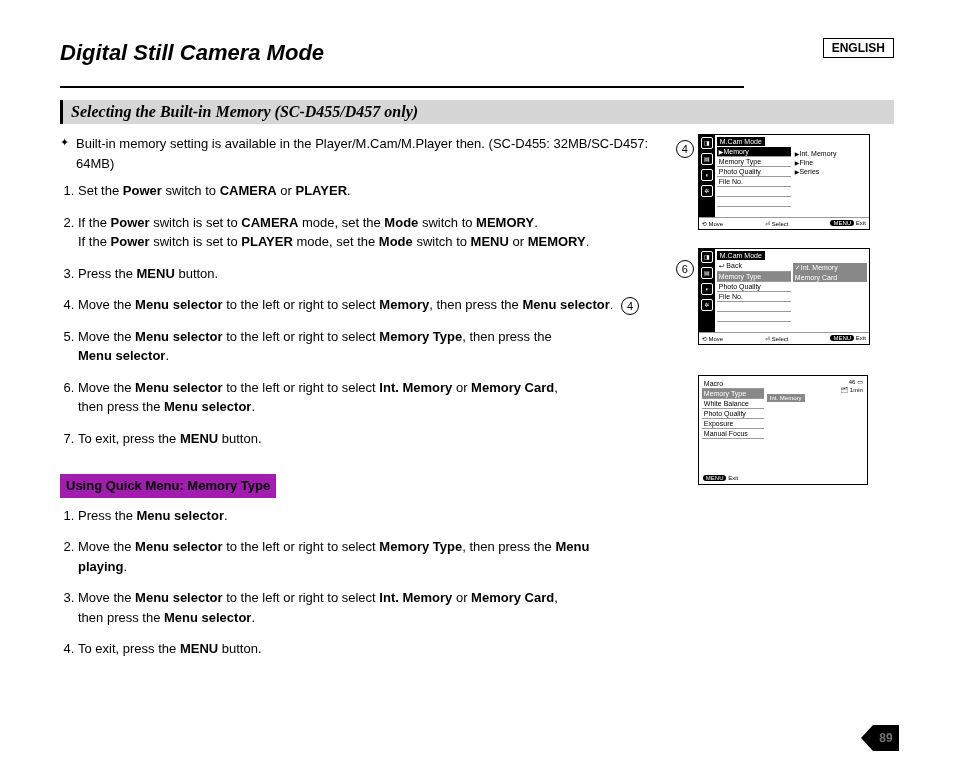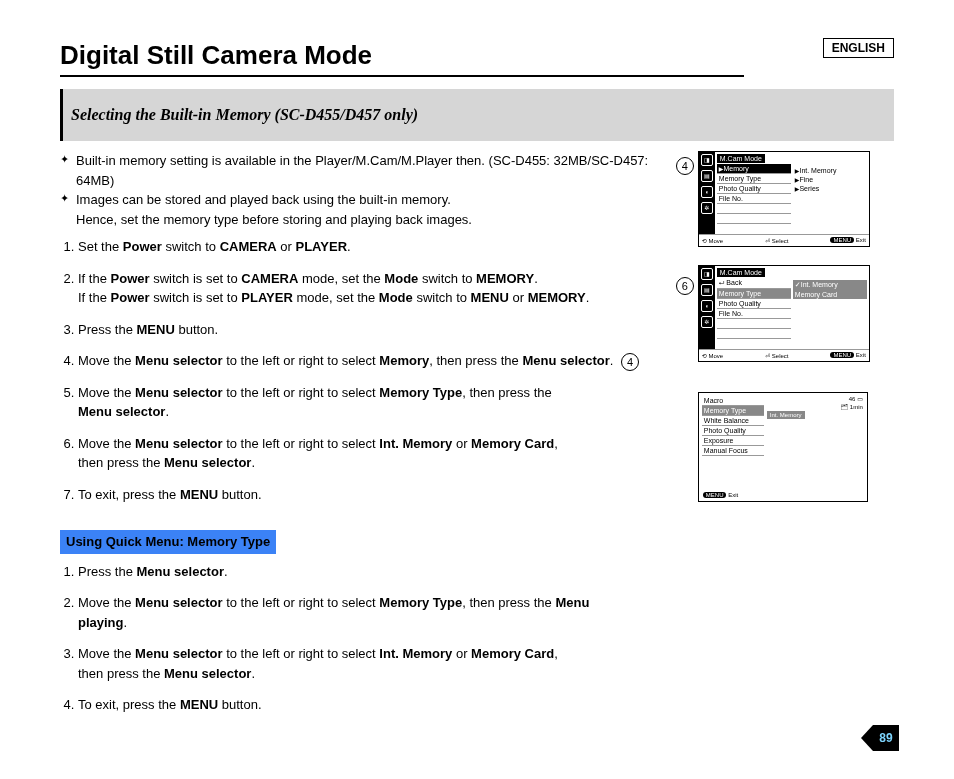--- a/index.html
+++ b/index.html
@@ -1,32 +1,32 @@
 <!DOCTYPE html>
 <html><head>
 <meta charset="utf-8">
 <style>
   html,body { margin:0; padding:0; background:#fff; font-family: Arial, Helvetica, sans-serif; color:#000; }
   .page { width:954px; height:779px; position:relative; box-sizing:border-box; padding:40px 60px 30px 60px; }
   .lang-box { position:absolute; top:38px; right:60px; font-weight:bold; font-size:12px; padding:2px 8px; border:1px solid #000; }
-  .title { font-size:26px; font-weight:bold; border-bottom:2px solid #000; padding-bottom:4px; margin-right:150px; }
-  .subtitle-bar { margin-top:12px; background:#d6d6d6; border-left:3px solid #000; padding:17px 8px; font-style:italic; font-family: "Times New Roman", serif; font-size:16px; font-weight:bold; }
+  .title { font-size:22px; font-weight:bold; border-bottom:2px solid #000; padding-bottom:20px; margin-right:150px;font-style:italic; }
+  .subtitle-bar { margin-top:12px; background:#d6d6d6; border-left:3px solid #000; padding:3px 8px; font-style:italic; font-family: "Times New Roman", serif; font-size:16px; font-weight:bold; }
   .content { display:flex; margin-top:10px; }
   .left { width:640px; font-size:13px; line-height:1.5; }
   .right { width:200px; margin-left:10px; position:relative; }
   .bullet { padding-left:16px; position:relative; }
   .bullet::before { content:"✦"; position:absolute; left:0; top:0; font-size:11px; }
   ol.steps { padding-left:18px; margin:8px 0 0 0; }
   ol.steps > li { margin-bottom:12px; }
   ol.steps li .sub { padding-left:12px; position:relative; }
   ol.steps li .sub::before { content:"■"; position:absolute; left:0; top:2px; font-size:8px; }
-  .subheading { margin-top:14px; background:#3b82f6; display:inline-block; padding:2px 6px; font-weight:bold; font-size:13px; }
+  .subheading { margin-top:14px; background:#a21caf; display:inline-block; padding:2px 6px; font-weight:bold; font-size:13px; }
   b { font-weight:bold; }
   .circnum { display:inline-block; width:16px; height:16px; border:1px solid #000; border-radius:50%; font-size:11px; line-height:16px; text-align:center; vertical-align:middle; margin-left:4px; }
-  .pagenum { position:absolute; right:55px; bottom:28px; width:26px; height:26px; background:#000; color:#7dd3fc; font-size:12px; font-weight:bold; display:flex; align-items:center; justify-content:center; }
+  .pagenum { position:absolute; right:55px; bottom:28px; width:26px; height:26px; background:#000; color:#737373; font-size:12px; font-weight:bold; display:flex; align-items:center; justify-content:center; }
   .arrowtail { position:absolute; right:81px; bottom:28px; width:0; height:0; border-top:13px solid transparent; border-bottom:13px solid transparent; border-right:12px solid #000; }
   
   .lcd { width:170px; border:1px solid #000; font-size:7px; margin-bottom:18px; background:#fff; position:relative; }
   .lcd-inner { display:flex; }
   .lcd-side { width:16px; background:#000; color:#fff; display:flex; flex-direction:column; align-items:center; padding-top:2px; gap:4px; }
   .lcd-side .ico { width:10px; height:10px; border:1px solid #fff; border-radius:2px; font-size:6px; line-height:10px; text-align:center; }
   .lcd-body { flex:1; padding:2px 2px 10px 2px; display:flex; gap:2px; }
   .lcd-col { flex:1; }
   .lcd-row { padding:1px 2px; border-bottom:1px solid #999; white-space:nowrap; }
   .lcd-row.bk { background:#000; color:#fff; }
@@ -48,24 +48,20 @@
 <body>
 
 <div class="page">
   <div class="lang-box">ENGLISH</div>
   <div class="title">Digital Still Camera Mode</div>
   <div class="subtitle-bar">Selecting the Built-in Memory (SC-D455/D457 only)</div>
 
   <div class="content">
     <div class="left">
       <div class="bullet">Built-in memory setting is available in the Player/M.Cam/M.Player then. (SC-D455: 32MB/SC-D457: 64MB)</div>
-      <div class="bullet">
-        <span>Images can be stored and played back using the built-in memory.</span><br>
-        <span>Hence, set the memory type before storing and playing back images.</span>
-      </div>
 
       <ol class="steps">
         <li>
           <span>Set the </span><b>Power</b><span> switch to </span><b>CAMERA</b><span> or </span><b>PLAYER</b><span>.</span>
         </li>
         <li>
           <span>If the </span><b>Power</b><span> switch is set to </span><b>CAMERA</b><span> mode, set the </span><b>Mode</b><span> switch to </span><b>MEMORY</b><span>.</span><br>
           <span>If the </span><b>Power</b><span> switch is set to </span><b>PLAYER</b><span> mode, set the </span><b>Mode</b><span> switch to </span><b>MENU</b><span> or </span><b>MEMORY</b><span>.</span>
         </li>
         <li>

